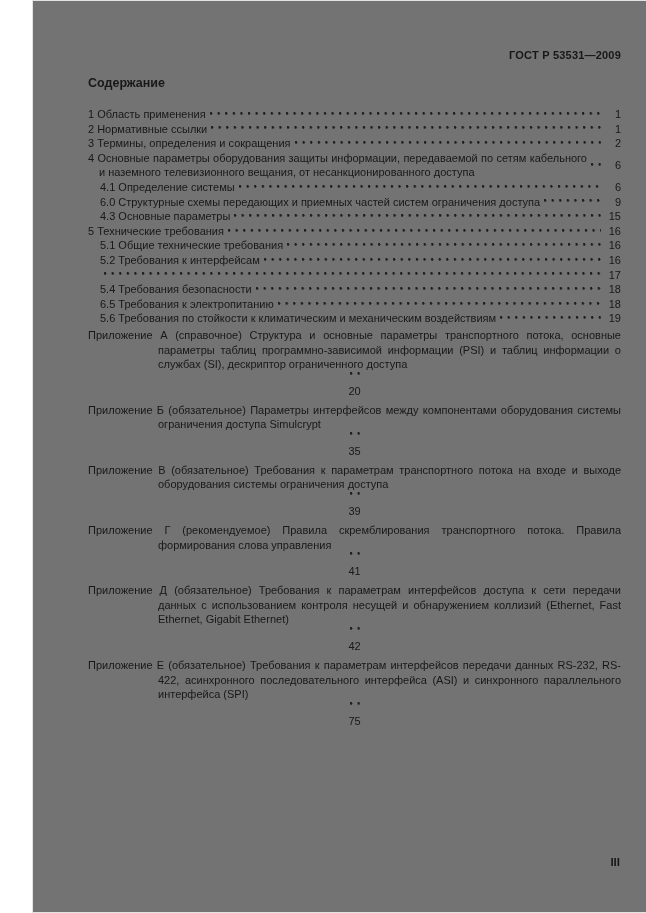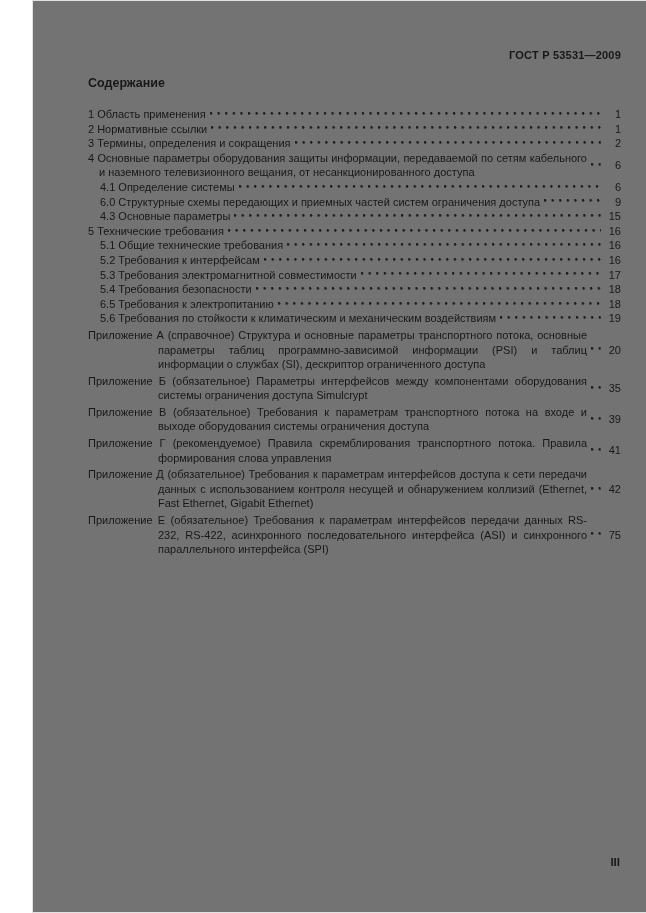--- a/index.html
+++ b/index.html
@@ -25,21 +25,21 @@
   .title {
     text-align: left;
     font-size: 12.5px;
     font-weight: bold;
     margin: 15px 0 0 0;
   }
   .toc { margin-top: 17px; line-height: 14.6px; }
   .row { display: flex; align-items: center; }
   .lvl1 { margin-left: 12px; }
   .lvl0 > .txt { padding-left: 11px; text-indent: -11px; }
-  .app { margin-top: 2px; }
+  .app { margin-top: 2px; flex-direction: column; }
   .app > .txt { padding-left: 70px; text-indent: -70px; }
   .txt { flex: 0 1 auto; text-align: justify; }
   .leader {
     flex: 1 1 10px;
     min-width: 10px;
     height: 3px;
     margin: 0 3px 2px 4px;
     background-image: radial-gradient(circle at 1.1px 1.4px, #1c1c1c 1.05px, rgba(0,0,0,0) 1.5px);
     background-size: 7.6px 3px;
     background-repeat: repeat-x;
@@ -121,21 +121,20 @@
       <span class="pagenum">16</span>
     </div>
 
     <div class="row lvl1">
       <span class="txt">5.2 Требования к интерфейсам</span>
       <span class="leader"></span>
       <span class="pagenum">16</span>
     </div>
 
     <div class="row lvl1">
-      <span class="txt">5.3 Требования электромагнитной совместимости</span>
       <span class="leader"></span>
       <span class="pagenum">17</span>
     </div>
 
     <div class="row lvl1">
       <span class="txt">5.4 Требования безопасности</span>
       <span class="leader"></span>
       <span class="pagenum">18</span>
     </div>
 

